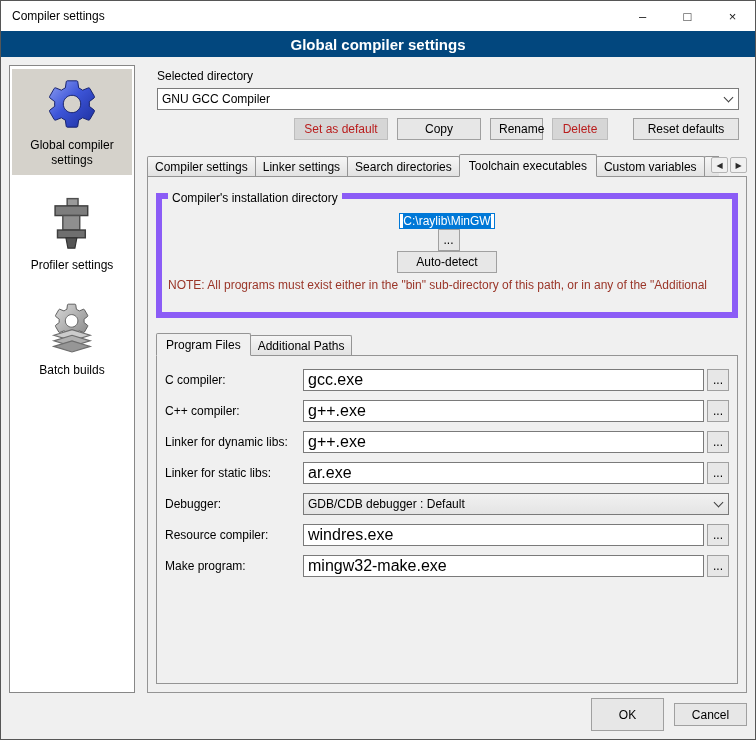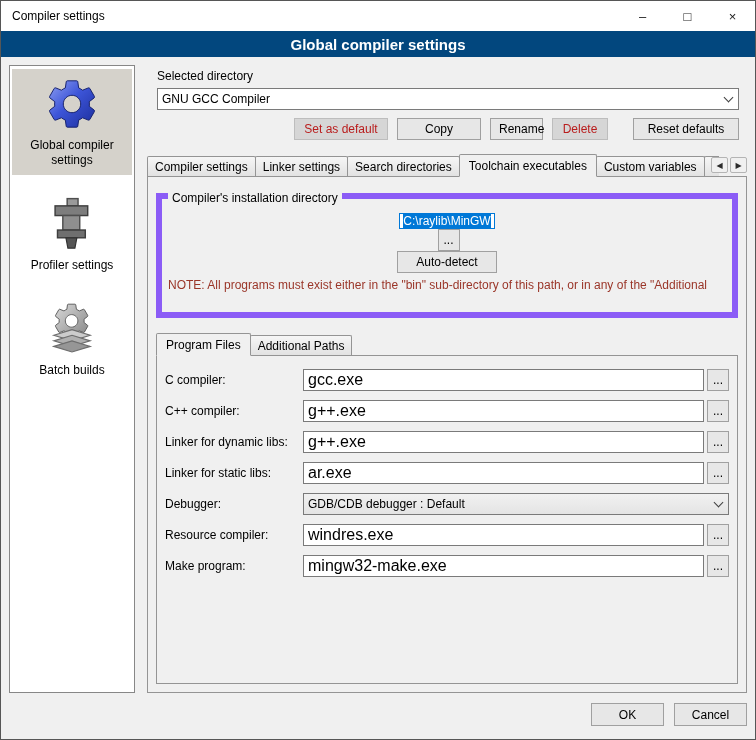--- a/index.html
+++ b/index.html
@@ -40,21 +40,21 @@
   .combo{height:22px;border:1px solid #7a7a7a;display:flex;align-items:center;padding:0 5px 0 4px;background:#fff;cursor:default;}
   .combo.gray{background:linear-gradient(#f1f1f1,#e4e4e4);}
   .combo-text{flex:1;white-space:nowrap;overflow:hidden;}
   .chevron{width:7px;height:7px;border-right:1.4px solid #3f3f3f;border-bottom:1.4px solid #3f3f3f;transform:rotate(45deg);flex:none;margin:-3px 1px 0 6px;}
 
   
   .btn{font-family:"Liberation Sans",sans-serif;font-size:12px;height:22px;background:#e7e7e7;border:1px solid #a0a0a0;padding:0 8px;color:#000;cursor:default;}
   .btn:disabled{background:#d6d6d6;border-color:#bdbdbd;color:#b91c1c;}
   .btn-row{display:flex;justify-content:flex-end;gap:9px;margin:8px 8px 0 10px;}
   .w-setdef{width:94px;} .w-copy{width:84px;} .w-rename{width:53px;} .w-delete{width:56px;}
-  .w-reset{width:106px;margin-left:16px;} .w-ok{width:73px;height:23px;margin-left:18px;} .w-cancel{width:73px;height:23px;}
+  .w-reset{width:106px;margin-left:16px;} .w-ok{width:73px;height:33px;margin-left:18px;} .w-cancel{width:73px;height:23px;}
   .browse{width:22px;padding:0;flex:none;margin-left:3px;}
   .autodetect{width:100px;padding:0;flex:none;margin-left:0;}
 
   
   .tabstrip{display:flex;align-items:flex-end;margin-top:13px;position:relative;height:23px;flex:none;}
   .tab{height:20px;padding:0 7px;display:flex;align-items:center;white-space:nowrap;background:linear-gradient(#f6f6f6,#e2e2e2);border:1px solid #949494;border-bottom:none;border-radius:2px 2px 0 0;margin-right:-1px;cursor:default;}
   .tab.active{height:23px;background:#f0f0f0;position:relative;z-index:3;margin-bottom:-1px;padding:0 9px;border-bottom:1px solid #f0f0f0;}
   .tab.clipped{flex:1 1 0;min-width:0;overflow:hidden;border-right:none;border-top-right-radius:0;margin-right:38px;}
   .tab-arrows{position:absolute;right:0;bottom:3px;display:flex;gap:2px;z-index:4;}
   .tab-arrow{width:17px;height:16px;display:flex;align-items:center;justify-content:center;font-size:8px;color:#2b2b2b;background:#f0f0f0;border:1px solid #b4b4b4;border-radius:2px;cursor:default;}

